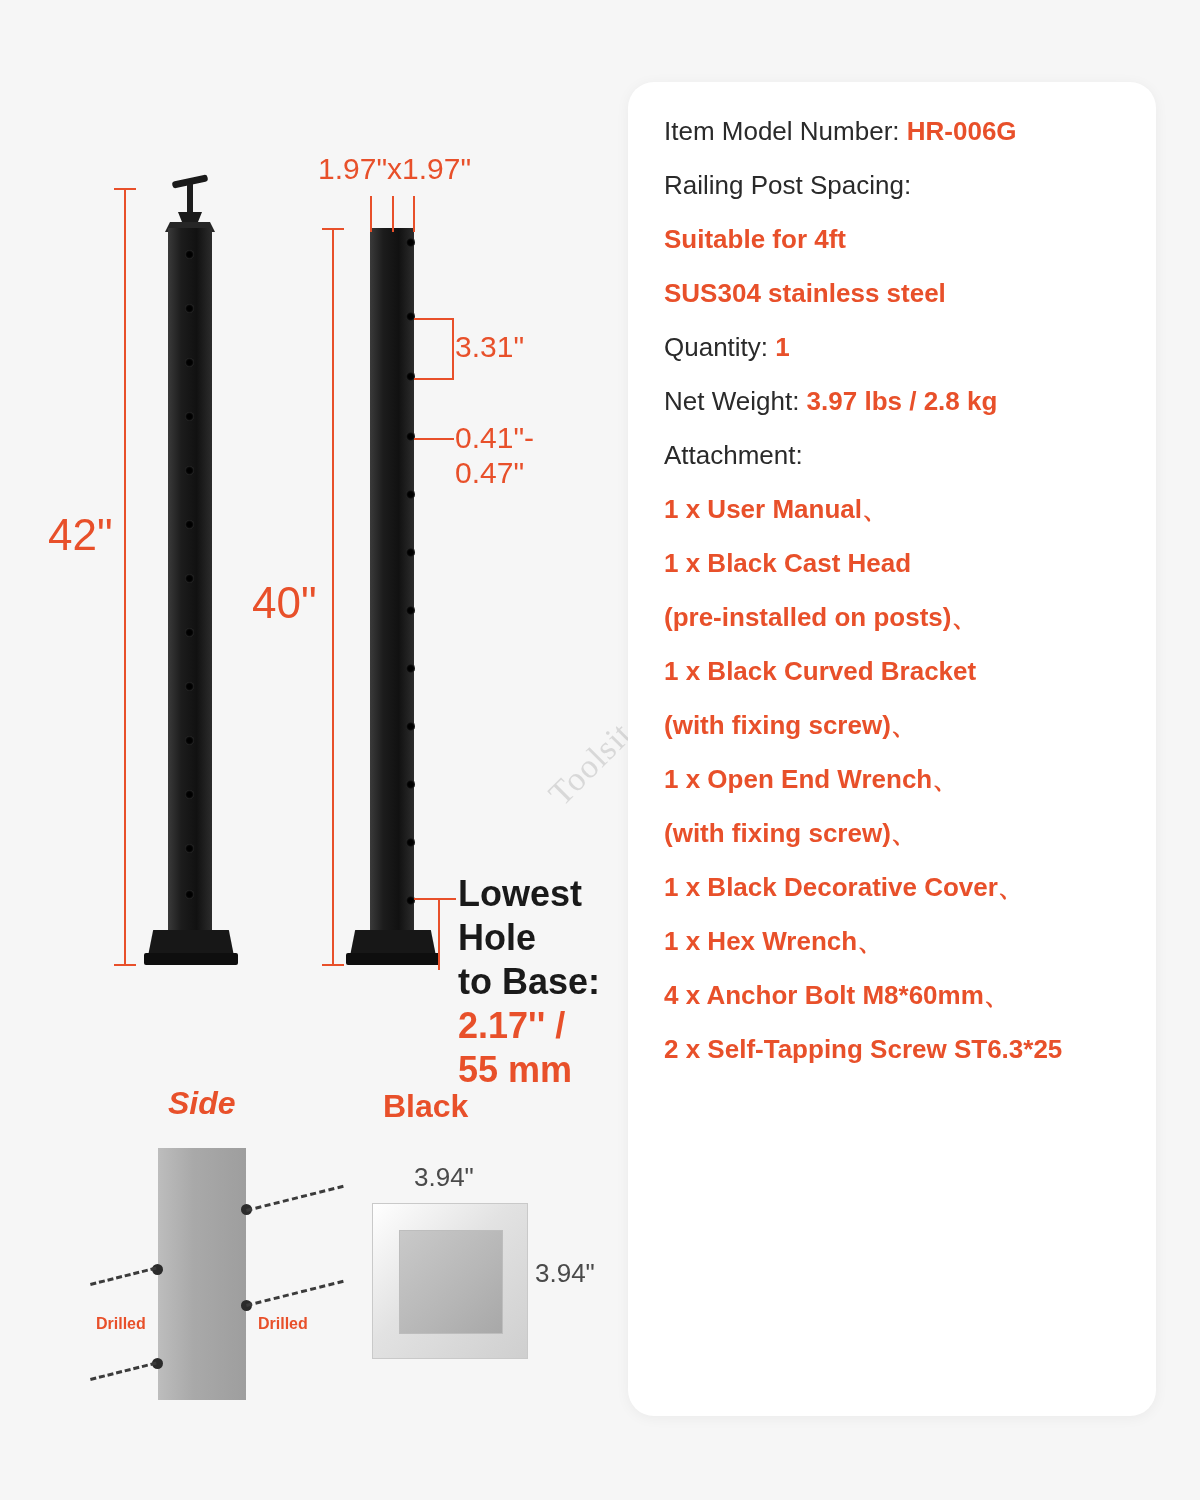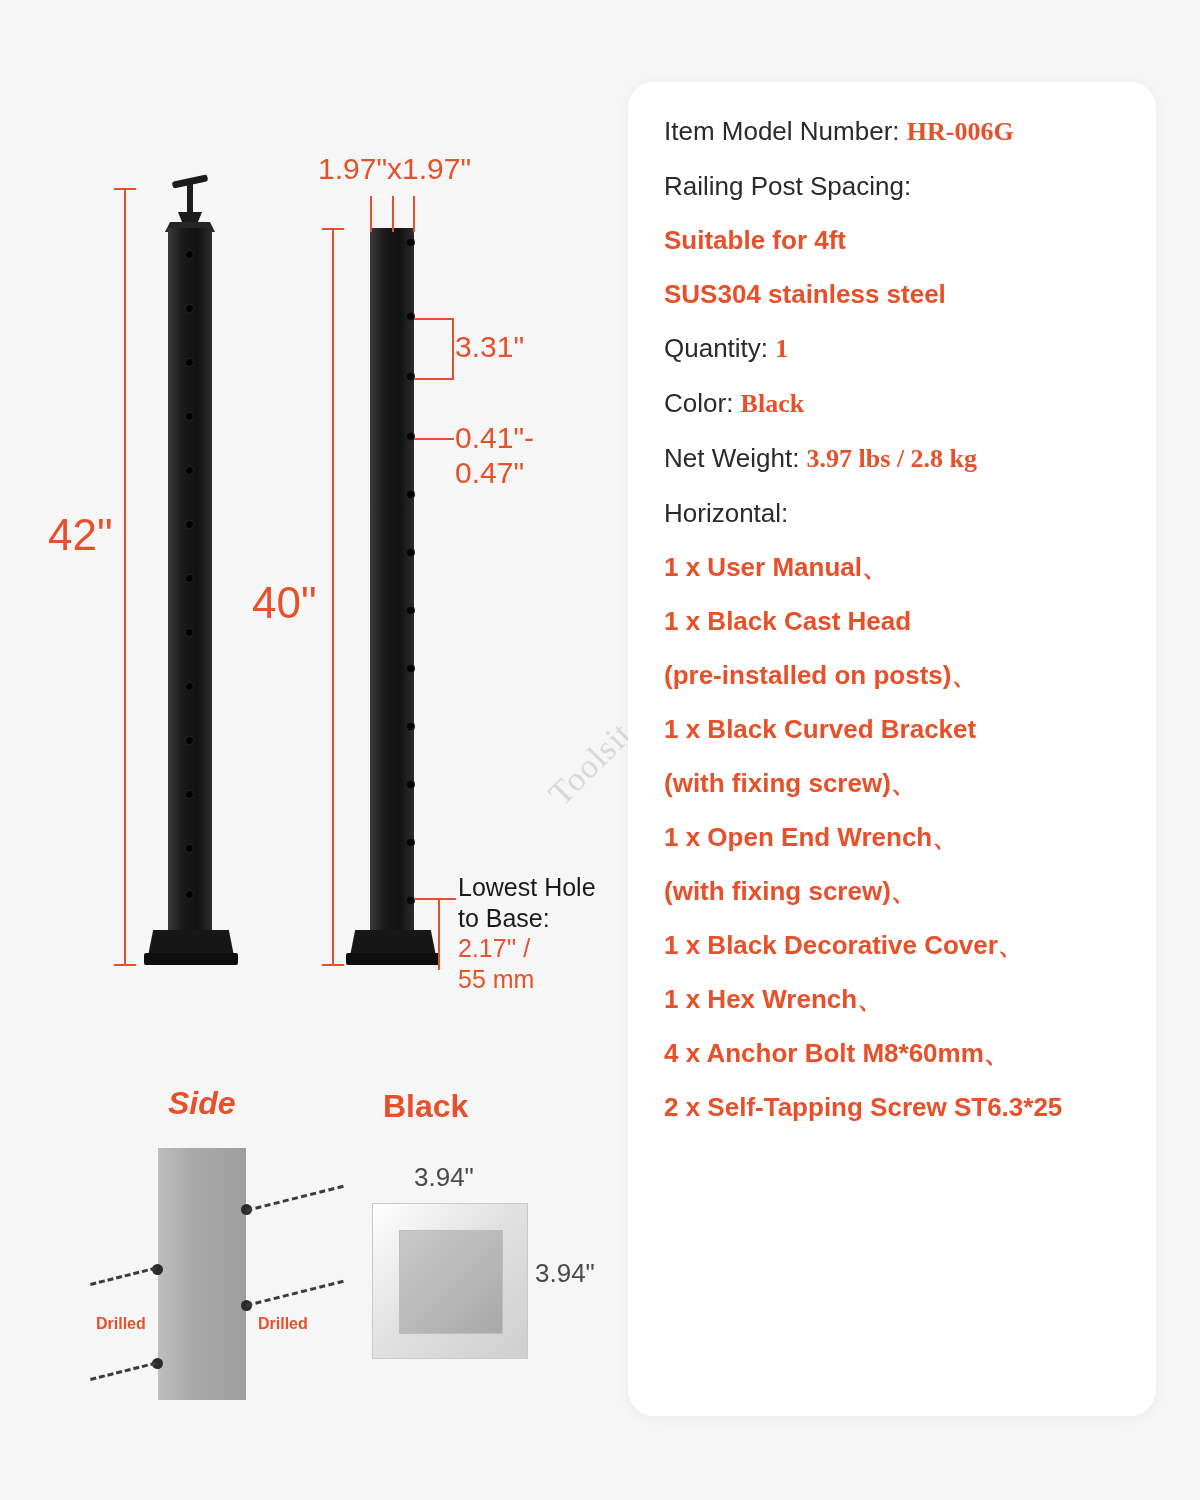--- a/index.html
+++ b/index.html
@@ -143,22 +143,23 @@
     width: 2px;
     background: #e8502a;
   }
 
   #dim-42 { left: 48px; top: 510px; font-size: 44px; }
   #dim-40 { left: 252px; top: 578px; font-size: 44px; }
   #dim-sq { left: 318px; top: 152px; font-size: 30px; }
   #dim-331 { left: 455px; top: 330px; font-size: 30px; }
   #dim-041 { left: 455px; top: 420px; font-size: 30px; line-height: 1.18; }
   #dim-lowest {
-    left: 458px; top: 872px; font-size: 25px; line-height: 1.22;
+    left: 458px; top: 872px; font-size: 36px; line-height: 1.22;
     color: #1a1a1a;
+    font-weight: bold;
   }
   #dim-lowest .val { color: #e8502a; }
 
   
   .side-title {
     position: absolute;
     left: 168px; top: 1085px;
     font-size: 32px; color: #e8502a; font-weight: 700; font-style: italic;
   }
   .side-post {
@@ -238,21 +239,21 @@
     margin: 0; padding: 0;
   }
   .spec-list li {
     font-size: 26px;
     line-height: 1.0;
     color: #2a2a2a;
     margin: 0 0 28px 0;
     white-space: nowrap;
   }
   .spec-list li.accent { color: #e8502a; font-weight: 700; }
-  .spec-list li .v { color: #e8502a; font-weight: 700; font-family: Liberation Serif, serif; }
+  .spec-list li .v { color: #e8502a; font-weight: 700; }
 </style>
 </head>
 <body>
 
 <div class="page">
 
   <div class="diagram-area">
 
     <div class="cast-head">
       <div class="bar"></div>
@@ -349,23 +350,22 @@
     <div class="watermark">Toolsit</div>
   </div>
 
   <div class="spec-card">
     <ul class="spec-list" id="spec-list">
         <li><span>Item Model Number: </span><span class="v">HR-006G</span></li>
         <li><span>Railing Post Spacing:</span></li>
         <li class="accent"><span>Suitable for 4ft</span></li>
         <li class="accent"><span>SUS304 stainless steel</span></li>
         <li><span>Quantity: </span><span class="v">1</span></li>
-        <li><span>Color: </span><span class="v">Black</span></li>
         <li><span>Net Weight: </span><span class="v">3.97 lbs / 2.8 kg</span></li>
-        <li><span>Horizontal:</span></li>
+        <li><span>Attachment:</span></li>
         <li class="accent"><span>1 x User Manual、</span></li>
         <li class="accent"><span>1 x Black Cast Head</span></li>
         <li class="accent"><span> (pre-installed on posts)、</span></li>
         <li class="accent"><span>1 x Black Curved Bracket</span></li>
         <li class="accent"><span> (with fixing screw)、</span></li>
         <li class="accent"><span>1 x Open End Wrench、</span></li>
         <li class="accent"><span>(with fixing screw)、</span></li>
         <li class="accent"><span>1 x Black Decorative  Cover、</span></li>
         <li class="accent"><span>1 x Hex Wrench、</span></li>
         <li class="accent"><span>4 x Anchor Bolt M8*60mm、</span></li>

